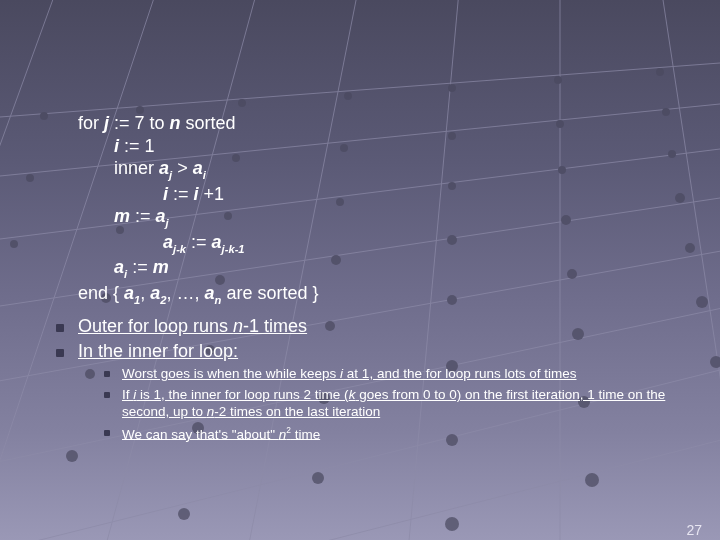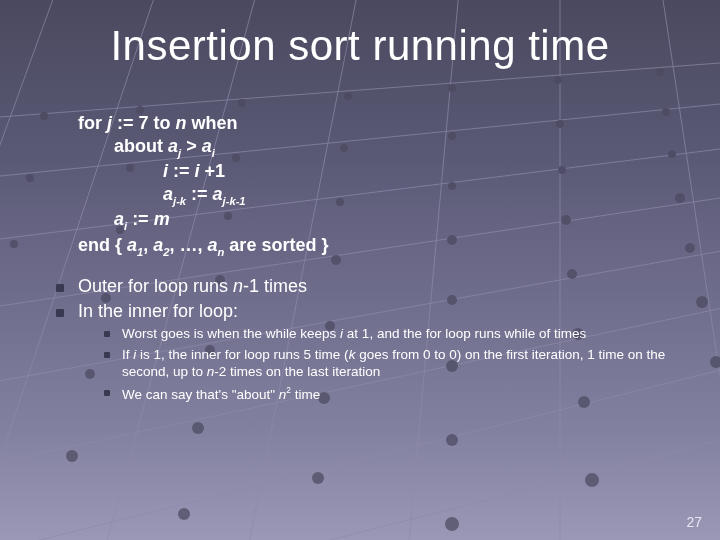--- a/index.html
+++ b/index.html
@@ -32,27 +32,27 @@
   }
   .content {
     position: absolute;
     left: 78px;
     top: 112px;
     width: 600px;
     font-size: 18px;
     line-height: 1.25;
   }
   .code { font-weight: bold; }
-  .code .kw { font-weight: bold; }
+  .code .kw { font-weight: normal; }
   .code .it { font-style: italic; font-weight: bold; }
   .ind1 { margin-left: 36px; }
   .ind2 { margin-left: 85px; }
   .sub { font-size: 0.62em; vertical-align: sub; font-style: italic; }
   .sup { font-size: 0.62em; vertical-align: super; }
-  .bullets { margin-top: 16px; }
+  .bullets { margin-top: 8px; text-decoration: underline; }
   .b-row { position: relative; padding-left: 0; margin-bottom: 2px; }
   .b-row::before {
     content: "";
     position: absolute;
     left: -22px;
     top: 9px;
     width: 8px; height: 8px;
     background: #3a3952;
     border-radius: 1px;
   }
@@ -64,21 +64,21 @@
     position: absolute;
     left: -18px;
     top: 5px;
     width: 6px; height: 6px;
     background: #3a3952;
     border-radius: 1px;
   }
   .pagenum {
     position: absolute;
     right: 18px;
-    bottom: 10px;
+    bottom: 2px;
     font-size: 14px;
     color: #e8e6f2;
     z-index: 2;
   }
   i { font-style: italic; }
 </style>
 </head>
 <body>
 
 <div class="bg"></div>
@@ -152,39 +152,40 @@
         <circle cx="584" cy="402" r="6"></circle>
         <circle cx="716" cy="362" r="6"></circle>
     <circle cx="310" cy="566" r="7"></circle>
         <circle cx="452" cy="524" r="7"></circle>
         <circle cx="592" cy="480" r="7"></circle>
   </g>
 </svg>
 </div>
 
 <div class="slide">
-  <h1 class="title">Insertion sort running time</h1>
 
   <div class="content">
 
     <div class="code">
-      <div><span class="kw">for </span><span class="it">j</span><span class="kw"> := 7 to </span><span class="it">n </span><span class="kw">when</span></div>
-      <div class="ind1"><span class="kw">about </span><span class="it">a</span><span class="sub">j</span><span class="kw"> &gt; </span><span class="it">a</span><span class="sub">i</span></div>
+      <div><span class="kw">for </span><span class="it">j</span><span class="kw"> := 7 to </span><span class="it">n </span><span class="kw">sorted</span></div>
+      <div class="ind1"><span class="it">i</span><span class="kw"> := 1</span></div>
+      <div class="ind1"><span class="kw">inner </span><span class="it">a</span><span class="sub">j</span><span class="kw"> &gt; </span><span class="it">a</span><span class="sub">i</span></div>
       <div class="ind2"><span class="it">i</span><span class="kw"> := </span><span class="it">i</span><span class="kw"> +1</span></div>
+      <div class="ind1"><span class="it">m</span><span class="kw"> := </span><span class="it">a</span><span class="sub">j</span></div>
       <div class="ind2"><span class="it">a</span><span class="sub"><span>j</span><span>-</span><span>k</span></span><span class="kw"> := </span><span class="it">a</span><span class="sub"><span>j</span><span>-</span><span>k</span><span>-1</span></span></div>
       <div class="ind1"><span class="it">a</span><span class="sub">i</span><span class="kw"> := </span><span class="it">m</span></div>
       <div><span class="kw">end { </span><span class="it">a</span><span class="sub">1</span><span class="kw">, </span><span class="it">a</span><span class="sub">2</span><span class="kw">, …, </span><span class="it">a</span><span class="sub">n</span><span class="kw"> are sorted }</span></div>
     </div>
 
     <div class="bullets">
       <div class="b-row"><span class="b-text"><span>Outer for loop runs </span><i>n</i><span>-1 times</span></span></div>
       <div class="b-row"><span class="b-text">In the inner for loop:</span></div>
       <div class="sub-bullets">
-        <div class="sb-row"><span>Worst goes is when the while keeps </span><i>i</i><span> at 1, and the for loop runs while of times</span></div>
-        <div class="sb-row"><span>If </span><i>i</i><span> is 1, the inner for loop runs 5 time (</span><i>k</i><span> goes from 0 to 0) on the first iteration, 1 time on the second, up to </span><i>n</i><span>-2 times on the last iteration</span></div>
+        <div class="sb-row"><span>Worst goes is when the while keeps </span><i>i</i><span> at 1, and the for loop runs lots of times</span></div>
+        <div class="sb-row"><span>If </span><i>i</i><span> is 1, the inner for loop runs 2 time (</span><i>k</i><span> goes from 0 to 0) on the first iteration, 1 time on the second, up to </span><i>n</i><span>-2 times on the last iteration</span></div>
       </div>
       <div class="sub-bullets">
         <div class="sb-row"><span>We can say that's "about" </span><i>n</i><span class="sup">2</span><span> time</span></div>
       </div>
     </div>
 
   </div>
 </div>
 
 <div class="pagenum">27</div>

